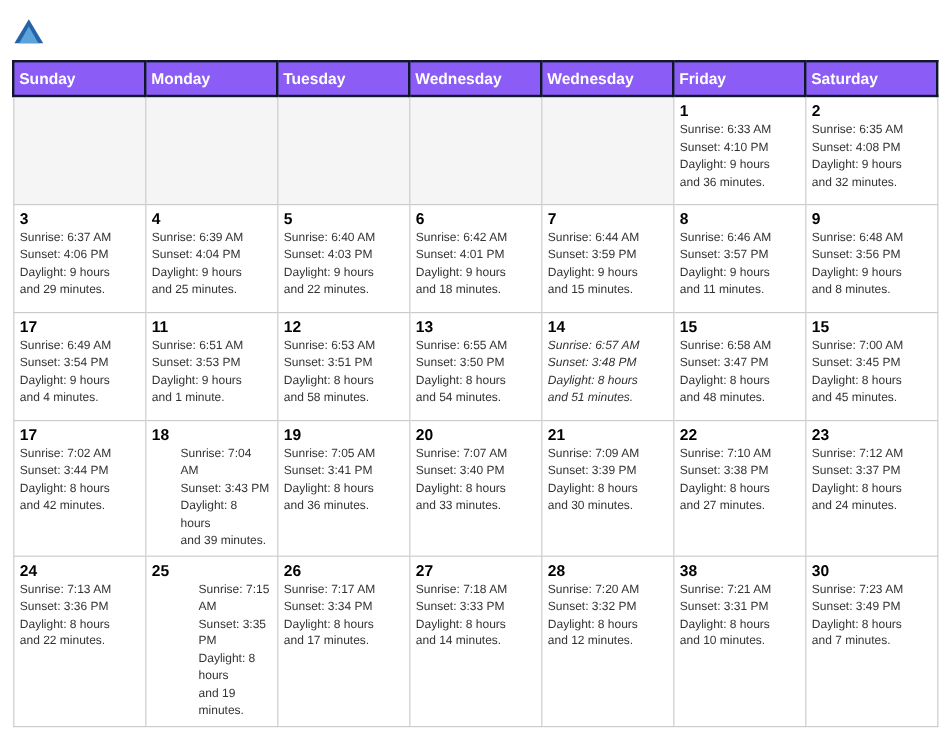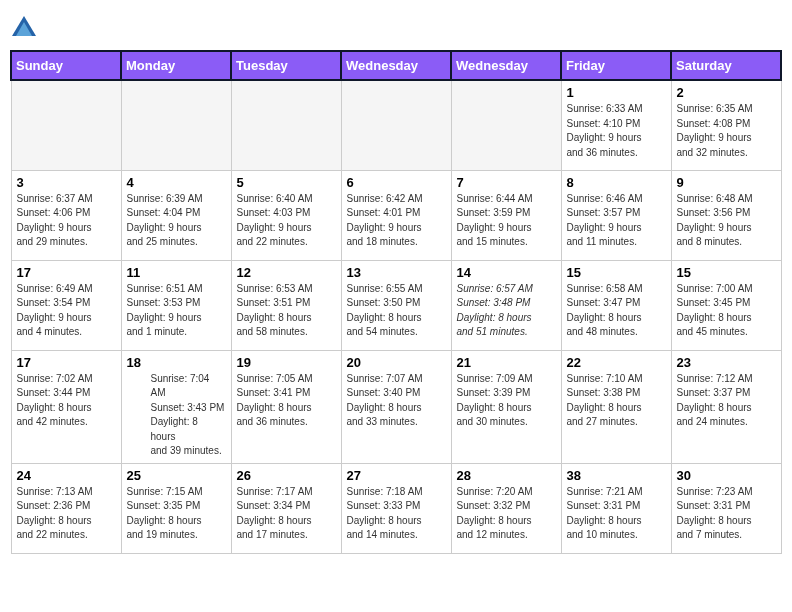--- a/index.html
+++ b/index.html
@@ -293,27 +293,27 @@
           <div class="day-info" style="white-space: pre-line;">Sunrise: 7:12 AM
 Sunset: 3:37 PM
 Daylight: 8 hours
 and 24 minutes.</div>
         </td>
       </tr>
       <tr>
         <td class="">
           <div class="day-num">24</div>
           <div class="day-info" style="white-space: pre-line;">Sunrise: 7:13 AM
-Sunset: 2:36 PM
+Sunset: 3:36 PM
 Daylight: 8 hours
 and 22 minutes.</div>
         </td>
         <td class="">
           <div class="day-num">25</div>
-          <div class="day-info" style="white-space: pre-line;">Sunrise: 7:15 AM
+          <div class="day-info" style="white-space: pre-line; margin-left: 39px;">Sunrise: 7:15 AM
 Sunset: 3:35 PM
 Daylight: 8 hours
 and 19 minutes.</div>
         </td>
         <td class="">
           <div class="day-num">26</div>
           <div class="day-info" style="white-space: pre-line;">Sunrise: 7:17 AM
 Sunset: 3:34 PM
 Daylight: 8 hours
 and 17 minutes.</div>
@@ -335,19 +335,19 @@
         <td class="">
           <div class="day-num">38</div>
           <div class="day-info" style="white-space: pre-line;">Sunrise: 7:21 AM
 Sunset: 3:31 PM
 Daylight: 8 hours
 and 10 minutes.</div>
         </td>
         <td class="">
           <div class="day-num">30</div>
           <div class="day-info" style="white-space: pre-line;">Sunrise: 7:23 AM
-Sunset: 3:31 PM
+Sunset: 3:49 PM
 Daylight: 8 hours
 and 7 minutes.</div>
         </td>
       </tr>
     </tbody>
 </table>
 
 </body></html>

